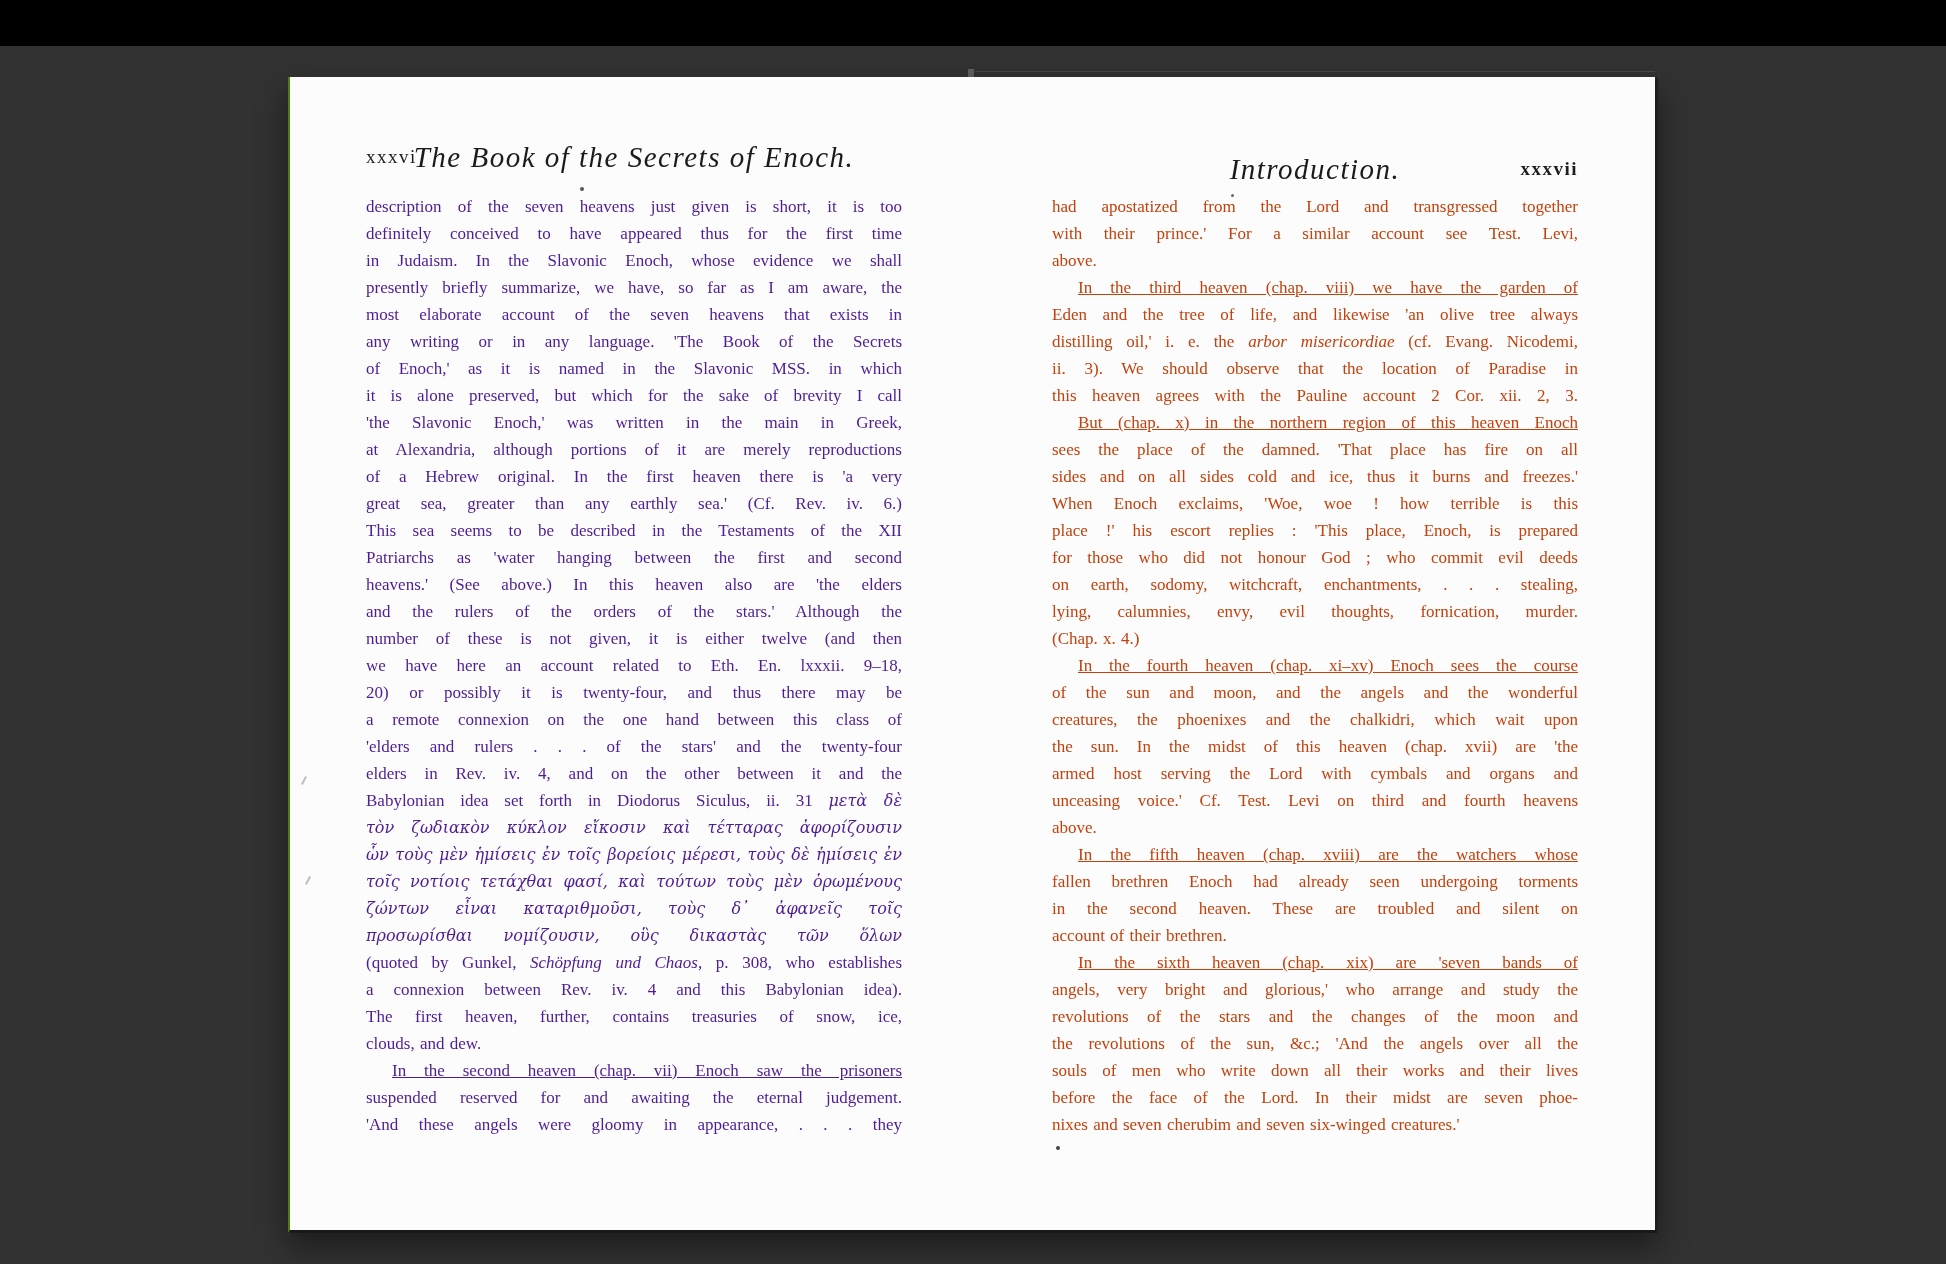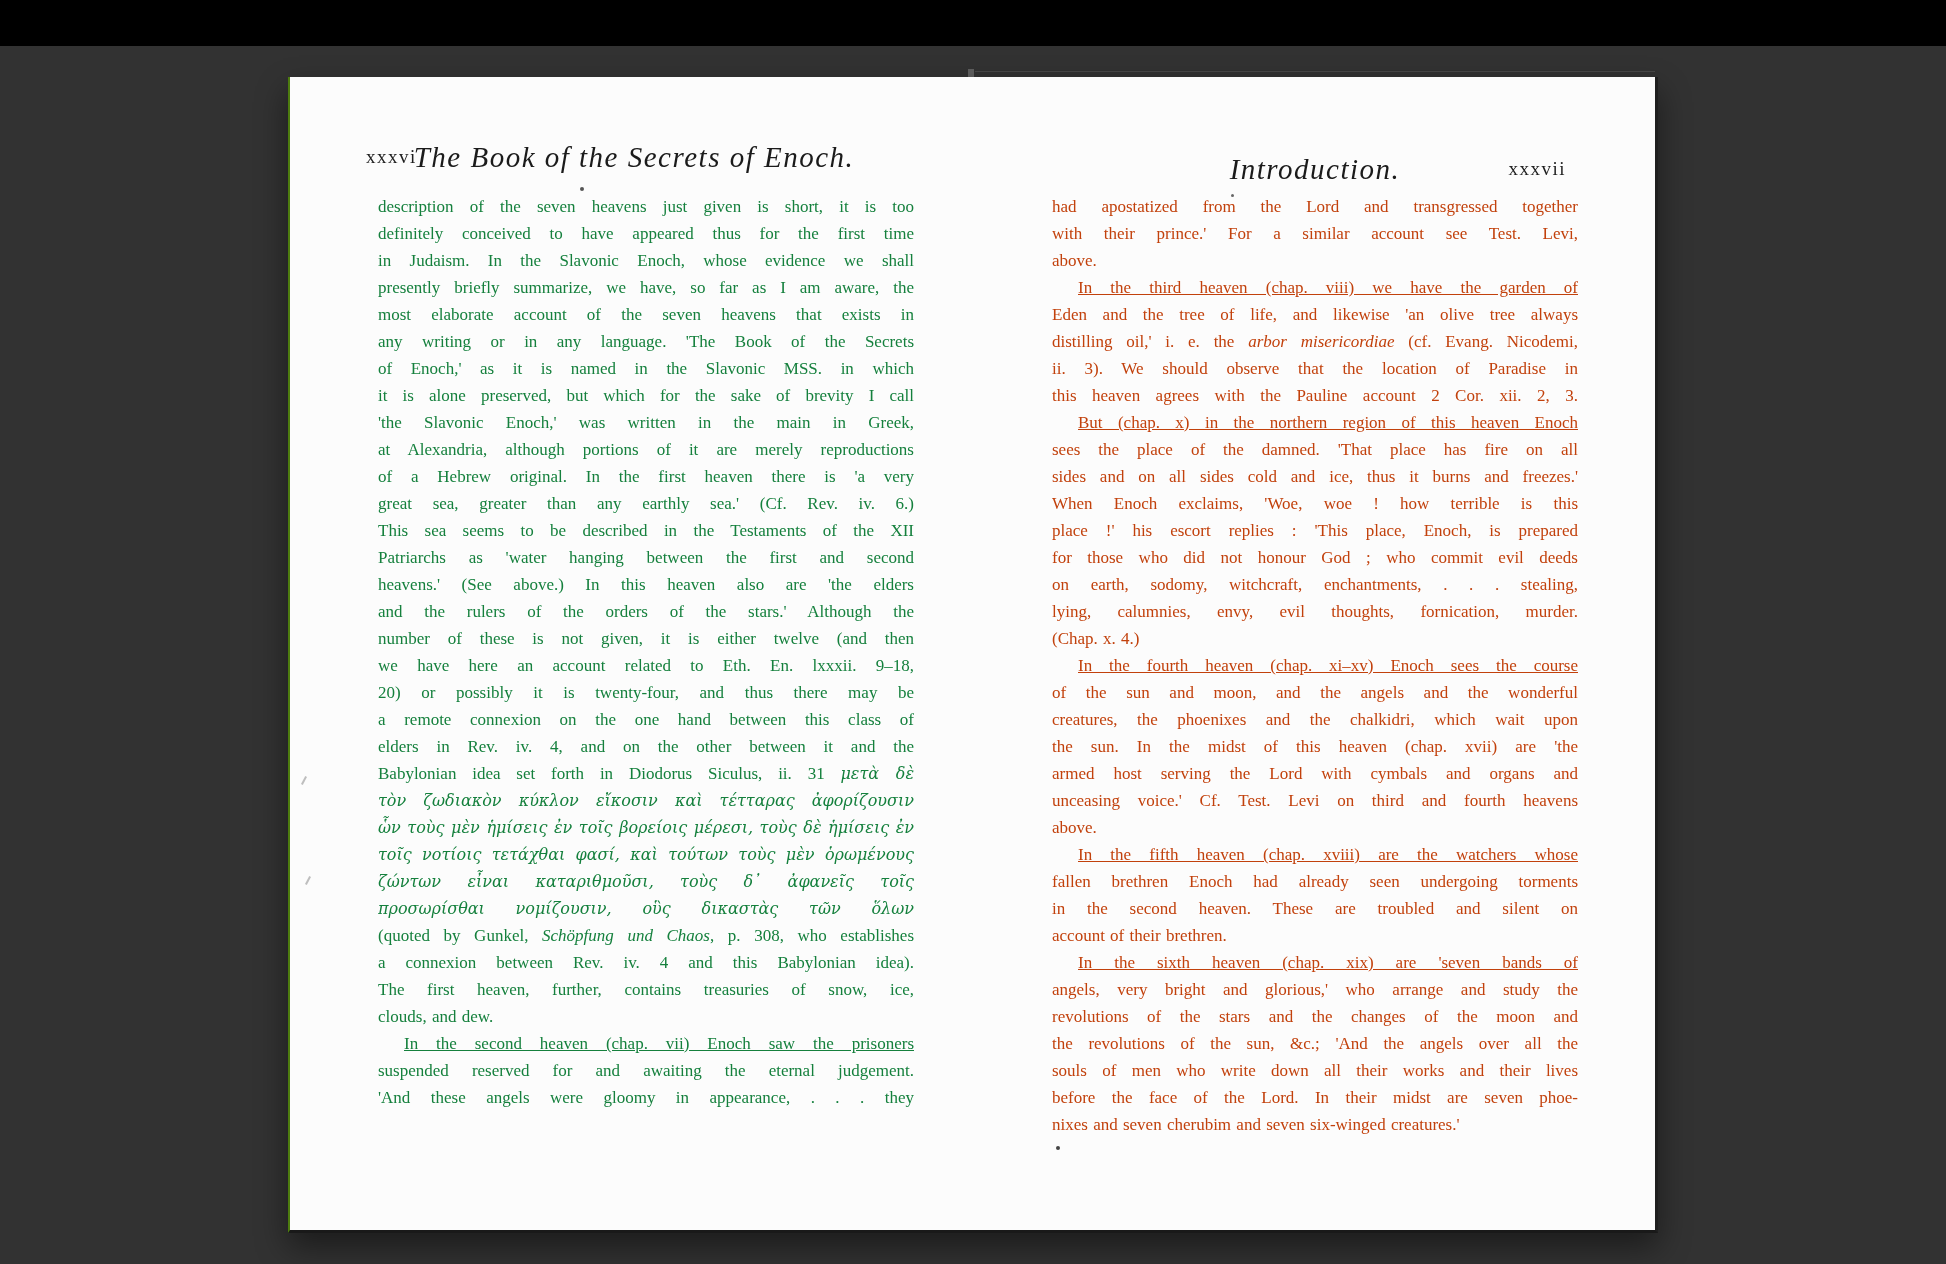--- a/index.html
+++ b/index.html
@@ -7,21 +7,21 @@
           font-family:"Liberation Serif","DejaVu Serif",serif;}
   #topbar{position:absolute;left:0;top:0;width:1946px;height:46px;background:#000;}
   #page{position:absolute;left:288px;top:77px;width:1370px;height:1156px;background:#fcfcfc;
         box-sizing:border-box;border-left:2px solid #4d7c0f;border-right:3px solid #1f1f1f;
         border-bottom:3px solid #191919;box-shadow:0 14px 30px rgba(0,0,0,0.45);}
   .header{position:absolute;height:34px;color:#1b1b1b;}
   #left-header{left:76px;top:64px;width:536px;}
   #right-header{left:762px;top:76px;width:526px;}
   .pagenum{position:absolute;top:5px;font-size:19px;letter-spacing:1.5px;color:#1e1e1e;}
   #left-header .pagenum{left:0;}
-  #right-header .pagenum{right:12px;}
+  #right-header .pagenum{right:0;font-weight:bold;}
   .running-title{text-align:center;font-style:italic;font-size:29px;letter-spacing:1.5px;white-space:nowrap;}
   .body-col{position:absolute;top:116px;color:#1d1d1d;font-size:17px;}
   #left-body{left:76px;width:536px;}
   #right-body{left:762px;width:526px;}
   .line{height:27px;line-height:27px;text-align:justify;text-align-last:justify;overflow:hidden;
         word-spacing:1px;}
   .line.last{text-align-last:left;}
   .line.indent{text-indent:26px;text-decoration:underline;}
   .italic{font-style:italic;}
   .greek{font-style:italic;font-family:"DejaVu Serif",serif;font-size:16px;}
@@ -49,41 +49,42 @@
     <div id="left-header" class="header">
       <span class="pagenum">xxxvi</span>
       <div class="running-title">The Book of the Secrets of Enoch.</div>
     </div>
 
     <div id="right-header" class="header">
       <div class="running-title">Introduction.</div>
       <span class="pagenum">xxxvii</span>
     </div>
 
-    <div id="left-body" class="body-col" style="color: #15803d; margin-left: 12px;">
+    <div id="left-body" class="body-col" style="color: #4c1d95;">
         <div class="line"><span>description of the seven heavens just given is short, it is too</span></div>
         <div class="line"><span>definitely conceived to have appeared thus for the first time</span></div>
         <div class="line"><span>in Judaism.  In the Slavonic Enoch, whose evidence we shall</span></div>
         <div class="line"><span>presently briefly summarize, we have, so far as I am aware, the</span></div>
         <div class="line"><span>most elaborate account of the seven heavens that exists in</span></div>
         <div class="line"><span>any writing or in any language.  'The Book of the Secrets</span></div>
         <div class="line"><span>of Enoch,' as it is named in the Slavonic MSS. in which</span></div>
         <div class="line"><span>it is alone preserved, but which for the sake of brevity I call</span></div>
         <div class="line"><span>'the Slavonic Enoch,' was written in the main in Greek,</span></div>
         <div class="line"><span>at Alexandria, although portions of it are merely reproductions</span></div>
         <div class="line"><span>of a Hebrew original.  In the first heaven there is 'a very</span></div>
         <div class="line"><span>great sea, greater than any earthly sea.'  (Cf. Rev. iv. 6.)</span></div>
         <div class="line"><span>This sea seems to be described in the Testaments of the XII</span></div>
         <div class="line"><span>Patriarchs as 'water hanging between the first and second</span></div>
         <div class="line"><span>heavens.'  (See above.)  In this heaven also are 'the elders</span></div>
         <div class="line"><span>and the rulers of the orders of the stars.'  Although the</span></div>
         <div class="line"><span>number of these is not given, it is either twelve (and then</span></div>
         <div class="line"><span>we have here an account related to Eth. En. lxxxii. 9–18,</span></div>
         <div class="line"><span>20) or possibly it is twenty-four, and thus there may be</span></div>
         <div class="line"><span>a remote connexion on the one hand between this class of</span></div>
+        <div class="line"><span>'elders and rulers . . . of the stars' and the twenty-four</span></div>
         <div class="line"><span>elders in Rev. iv. 4, and on the other between it and the</span></div>
         <div class="line"><span>Babylonian idea set forth in Diodorus Siculus, ii. 31 </span><span class="greek">μετὰ δὲ</span></div>
         <div class="line"><span class="greek">τὸν ζωδιακὸν κύκλον εἴκοσιν καὶ τέτταρας ἀφορίζουσιν ἀστέρας,</span></div>
         <div class="line"><span class="greek">ὧν τοὺς μὲν ἡμίσεις ἐν τοῖς βορείοις μέρεσι, τοὺς δὲ ἡμίσεις ἐν</span></div>
         <div class="line"><span class="greek">τοῖς νοτίοις τετάχθαι φασί, καὶ τούτων τοὺς μὲν ὁρωμένους τῶν</span></div>
         <div class="line"><span class="greek">ζώντων εἶναι καταριθμοῦσι, τοὺς δ᾽ ἀφανεῖς τοῖς τετελευτηκόσι</span></div>
         <div class="line"><span class="greek">προσωρίσθαι νομίζουσιν, οὓς δικαστὰς τῶν ὅλων προσαγορεύουσιν</span></div>
         <div class="line"><span>(quoted by Gunkel, </span><span class="italic">Schöpfung und Chaos</span><span>, p. 308, who establishes</span></div>
         <div class="line"><span>a connexion between Rev. iv. 4 and this Babylonian idea).</span></div>
         <div class="line"><span>The first heaven, further, contains treasuries of snow, ice,</span></div>

